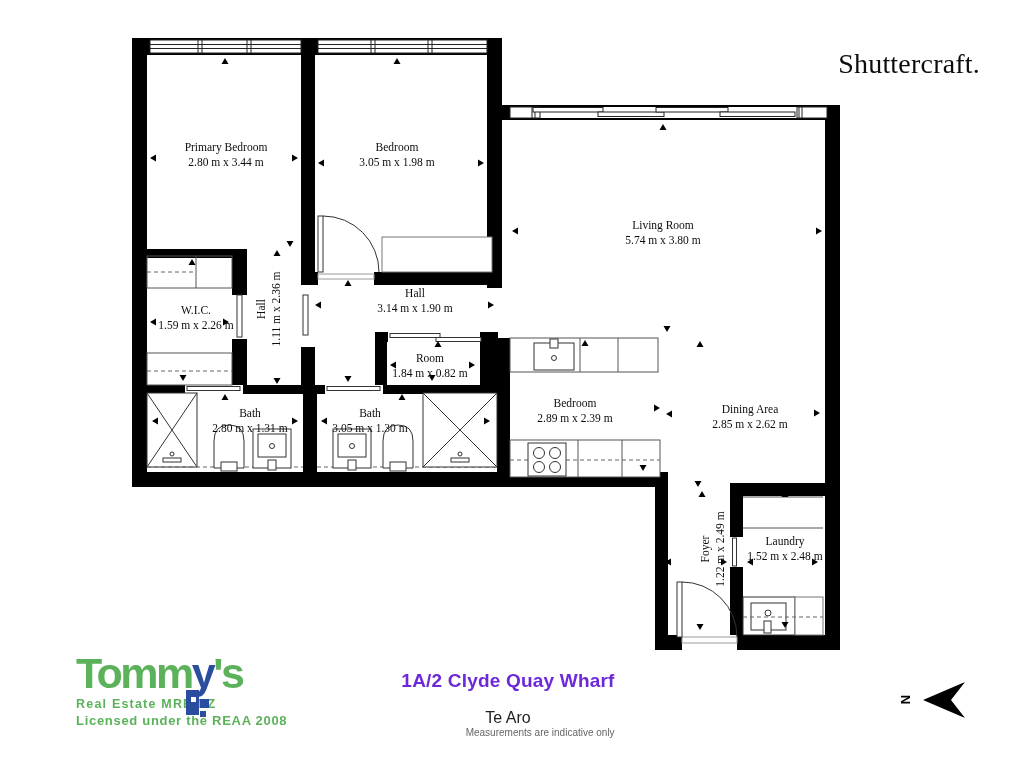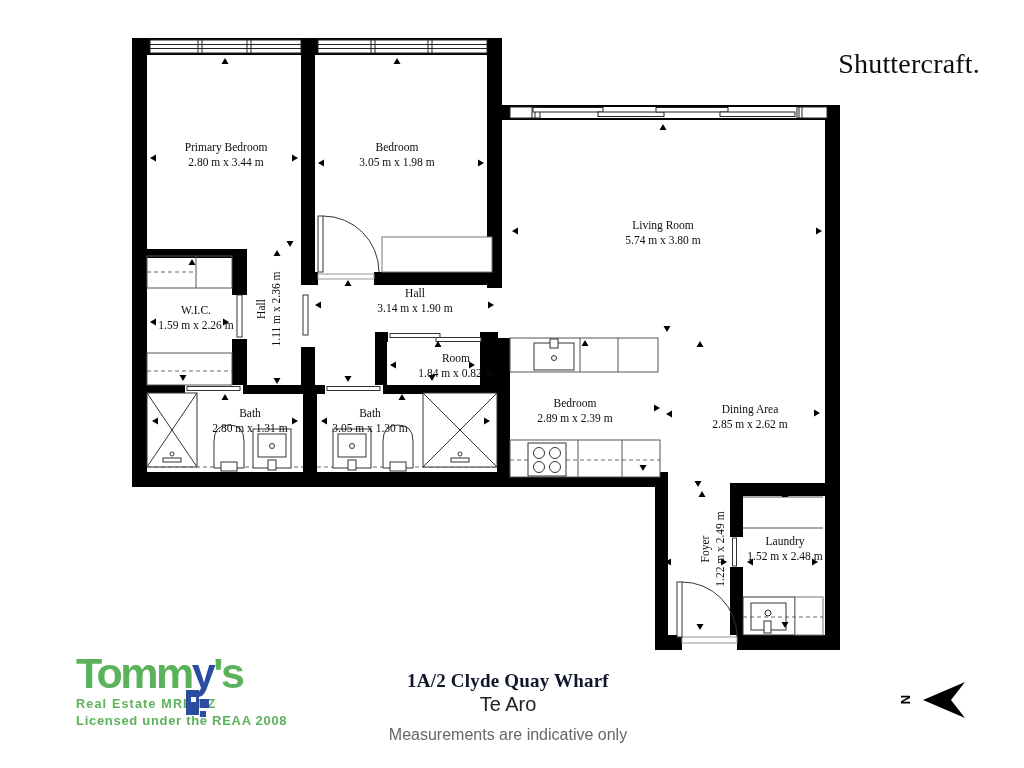--- a/index.html
+++ b/index.html
@@ -11,23 +11,23 @@
           font-family:"Liberation Serif",serif;font-size:11.5px;line-height:1.28;
           color:#0c0c0c;white-space:nowrap;}
   .rlabel.vert{transform:translate(-50%,-50%) rotate(-90deg);}
   .rlabel .rname,.rlabel .rdims{display:block;}
   
   .shuttercraft{position:absolute;top:48px;right:44px;font-family:"Liberation Serif",serif;
                 font-size:28px;color:#0d0d0d;letter-spacing:.2px;}
   
   .titleblock{position:absolute;left:508px;top:670px;transform:translateX(-50%);
               text-align:center;white-space:nowrap;}
-  .titleblock .address{font-size:19px;font-weight:bold;color:#0f172a;letter-spacing:.2px;font-family:Liberation Serif, serif;}
-  .titleblock .suburb{font-size:20px;color:#222;margin-top:1px;}
-  .titleblock .disclaimer{font-size:16px;color:#666;margin-top:10px;}
+  .titleblock .address{font-size:19px;font-weight:bold;color:#6d28d9;letter-spacing:.2px;}
+  .titleblock .suburb{font-size:16px;color:#222;margin-top:17px;}
+  .titleblock .disclaimer{font-size:10px;color:#666;text-align:right;}
   
   .tommys{position:absolute;left:76px;top:652px;width:170px;height:75px;}
   .tommys .word{font-size:43px;font-weight:bold;letter-spacing:-2.5px;line-height:1;}
   .tommys .g{color:#5cb25a;} .tommys .b{color:#2a4da0;}
   .tommys .tagline{font-size:12.5px;font-weight:bold;color:#5cb25a;letter-spacing:1.2px;
                    margin-top:2px;white-space:nowrap;}
   .tommys .license{font-size:13px;font-weight:bold;color:#5cb25a;letter-spacing:.7px;
                    margin-top:2px;white-space:nowrap;}
   .pix{position:absolute;}
   
@@ -267,21 +267,21 @@
     <span class="rdims">1.59 m x 2.26 m</span>
   </div>
   <div class="rlabel vert" style="left:269px;top:309px">
     <span class="rname">Hall</span>
     <span class="rdims">1.11 m x 2.36 m</span>
   </div>
   <div class="rlabel" style="left:415px;top:301px">
     <span class="rname">Hall</span>
     <span class="rdims">3.14 m x 1.90 m</span>
   </div>
-  <div class="rlabel" style="left:456px;top:366px">
+  <div class="rlabel" style="left:430px;top:366px">
     <span class="rname">Room</span>
     <span class="rdims">1.84 m x 0.82 m</span>
   </div>
   <div class="rlabel" style="left:575px;top:411px">
     <span class="rname">Bedroom</span>
     <span class="rdims">2.89 m x 2.39 m</span>
   </div>
   <div class="rlabel" style="left:750px;top:417px">
     <span class="rname">Dining Area</span>
     <span class="rdims">2.85 m x 2.62 m</span>

